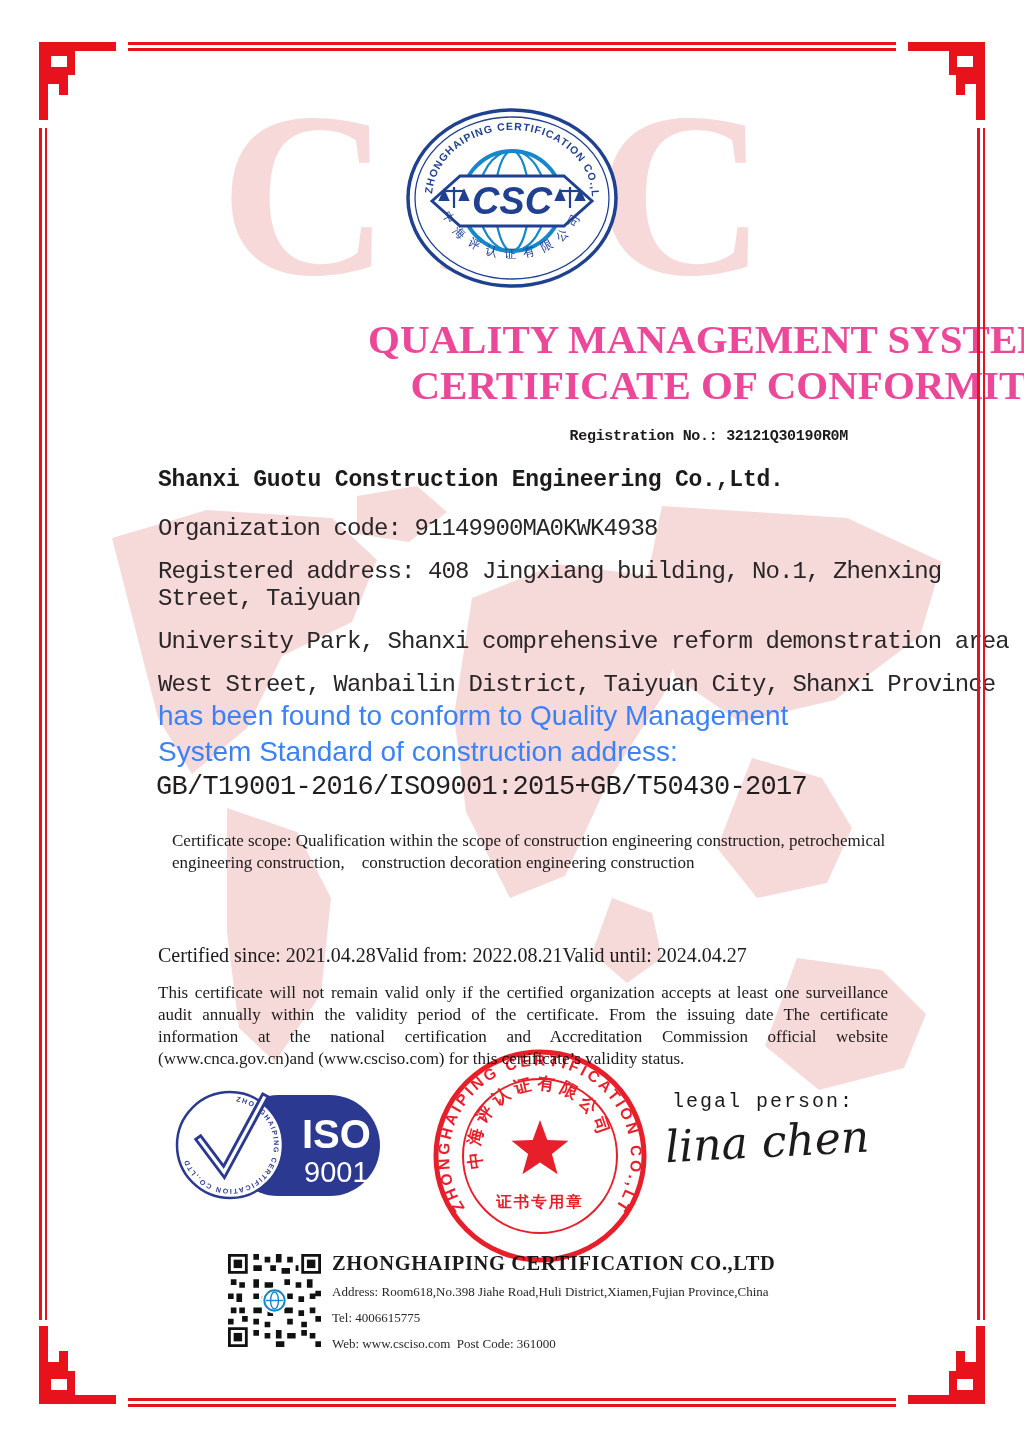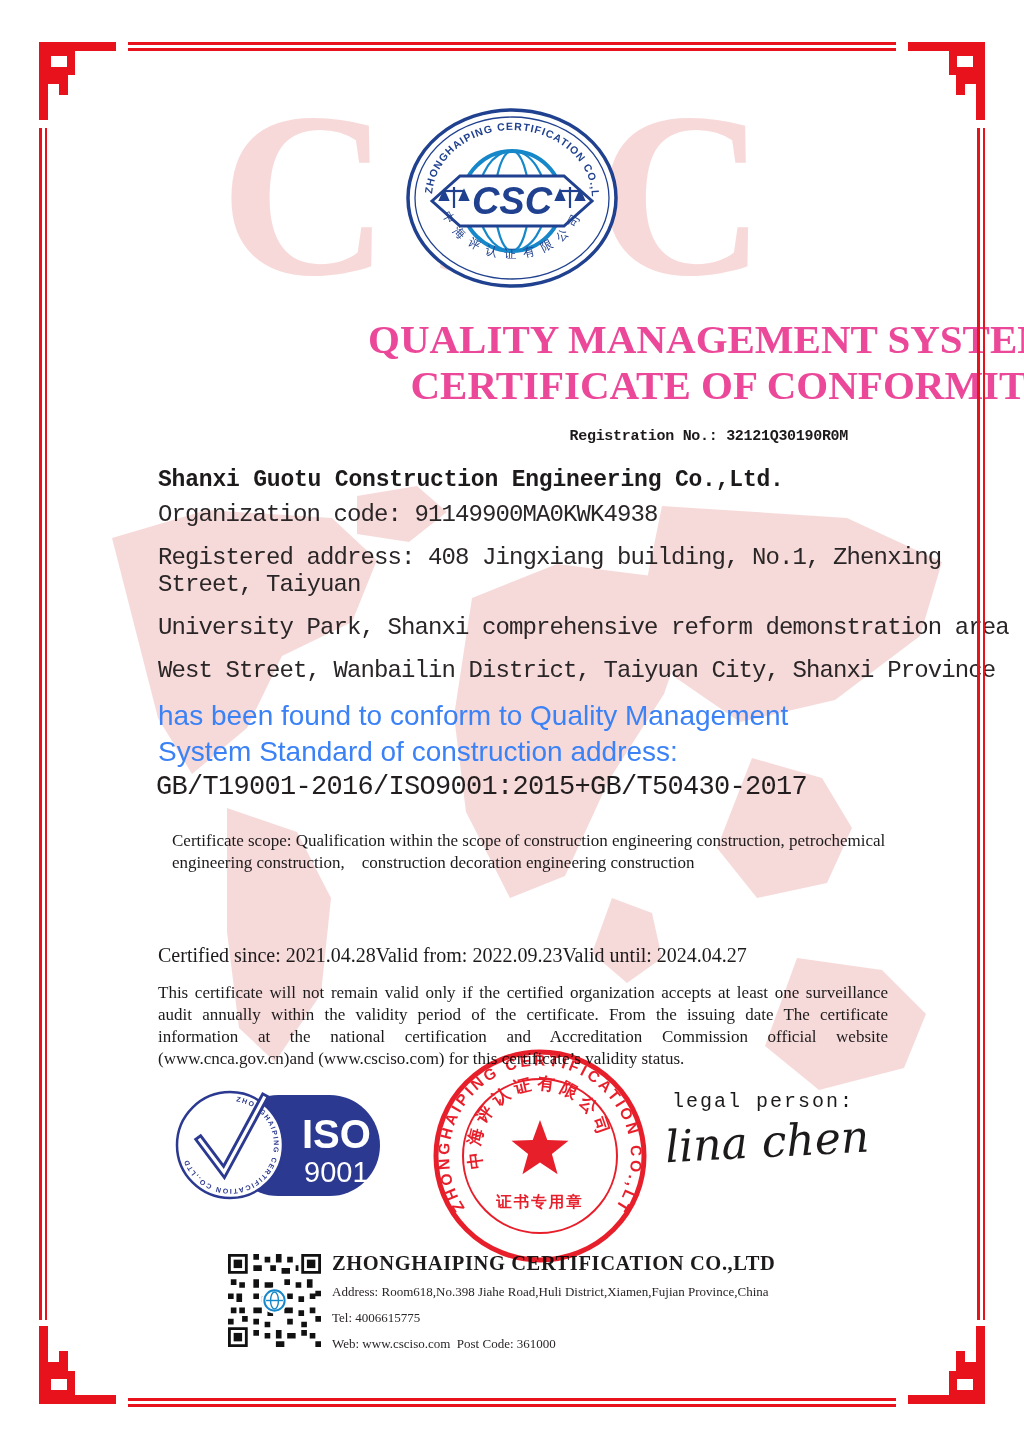--- a/index.html
+++ b/index.html
@@ -18,21 +18,21 @@
            color:#f8d9d9;letter-spacing:38px;user-select:none;}
   .wm-map{position:absolute;left:52px;top:478px;z-index:1;opacity:.5;}
   
   .logo{position:absolute;left:402px;top:104px;z-index:3;}
   
   .title{position:absolute;left:0;top:316px;width:100%;text-align:right;z-index:4;
          font-weight:bold;font-size:41px;line-height:1.13;color:#ec4899;padding-left:32px;}
   .reg{position:absolute;right:176px;top:428px;z-index:4;
        font-family:"Liberation Mono",monospace;font-weight:bold;font-size:15px;letter-spacing:-.3px;}
   .company{position:absolute;left:158px;top:467px;z-index:4;font-family:"Liberation Mono",monospace;}
-  .company .name{font-weight:bold;font-size:23px;letter-spacing:-.2px;margin-bottom:8px;}
+  .company .name{font-weight:bold;font-size:23px;letter-spacing:-.2px;margin-bottom:22px;}
   .company .line{font-size:24px;letter-spacing:-.9px;margin-bottom:16px;color:#2a2627;}
   .conform{position:absolute;left:158px;top:698px;z-index:4;
            font-family:"Liberation Sans",sans-serif;font-size:28px;line-height:1.28;color:#3b82f6;}
   .standard{position:absolute;left:156px;top:772px;z-index:4;
             font-family:"Liberation Mono",monospace;font-size:27px;letter-spacing:-.7px;color:#221e1f;}
   .scope{position:absolute;left:172px;top:830px;width:736px;z-index:4;
          font-size:17px;line-height:1.28;white-space:pre-wrap;}
   .dates{position:absolute;left:158px;top:944px;width:730px;z-index:4;display:flex;
          justify-content:flex-start;font-size:20px;}
   .fine{position:absolute;left:158px;top:982px;width:730px;z-index:4;
@@ -157,21 +157,21 @@
     <div>has been found to conform to Quality Management</div>
     <div>System Standard of construction address:</div>
   </div>
 
   <div class="standard">GB/T19001-2016/ISO9001:2015+GB/T50430-2017</div>
 
   <div class="scope">Certificate scope: Qualification within the scope of construction engineering construction, petrochemical engineering construction,    construction decoration engineering construction</div>
 
   <div class="dates">
     <span>Certified since: 2021.04.28</span>
-    <span>Valid from: 2022.09.23</span>
+    <span>Valid from: 2022.08.21</span>
     <span>Valid until: 2024.04.27</span>
   </div>
 
   <div class="fine">This certificate will not remain valid only if the certified organization accepts at least one surveillance audit annually within the validity period of the certificate. From the issuing date The certificate information at the national certification and Accreditation Commission official website (www.cnca.gov.cn)and (www.csciso.com) for this certificate’s validity status.</div>
 
   <svg class="isoBadge" width="218" height="115" viewBox="0 0 218 115">
     <rect x="62" y="7" width="152" height="101" rx="50.5" fill="#2b3990"></rect>
     <circle cx="64" cy="57" r="53" fill="#fff" stroke="#2b3990" stroke-width="2.5"></circle>
     <path id="isoArc" d="M 64,13 a 44,44 0 1 1 -0.01,0" fill="none"></path>
     <text font-family="Liberation Sans,sans-serif" font-size="7" font-weight="bold" fill="#2b3990" letter-spacing="1.4">

